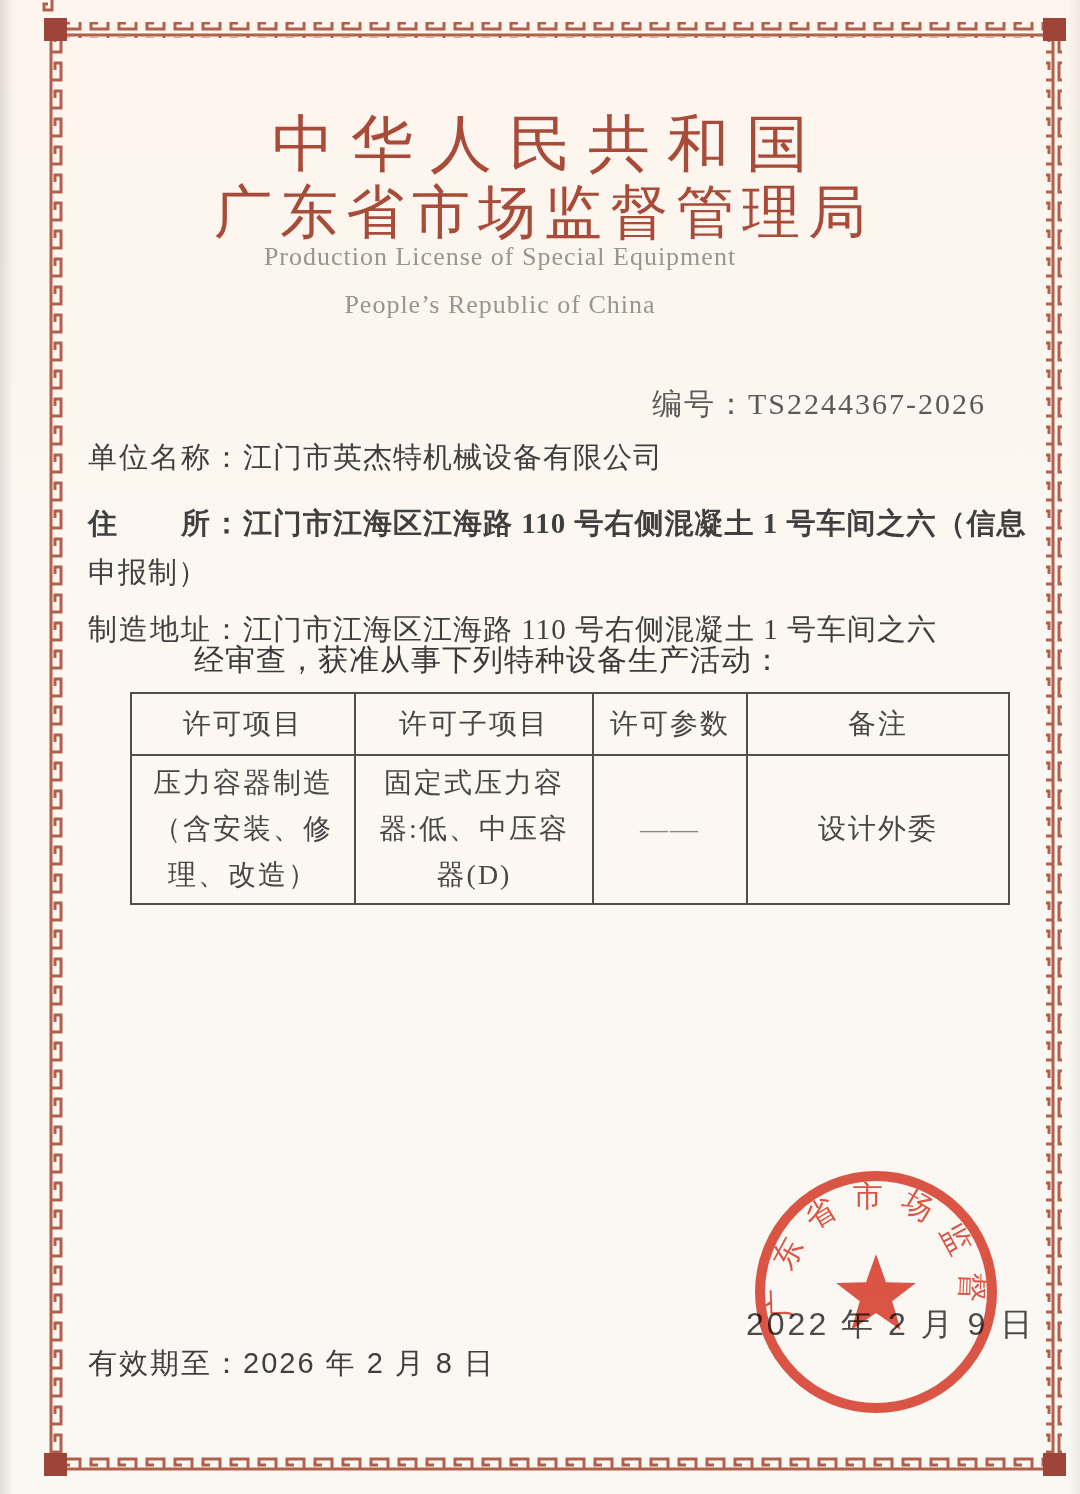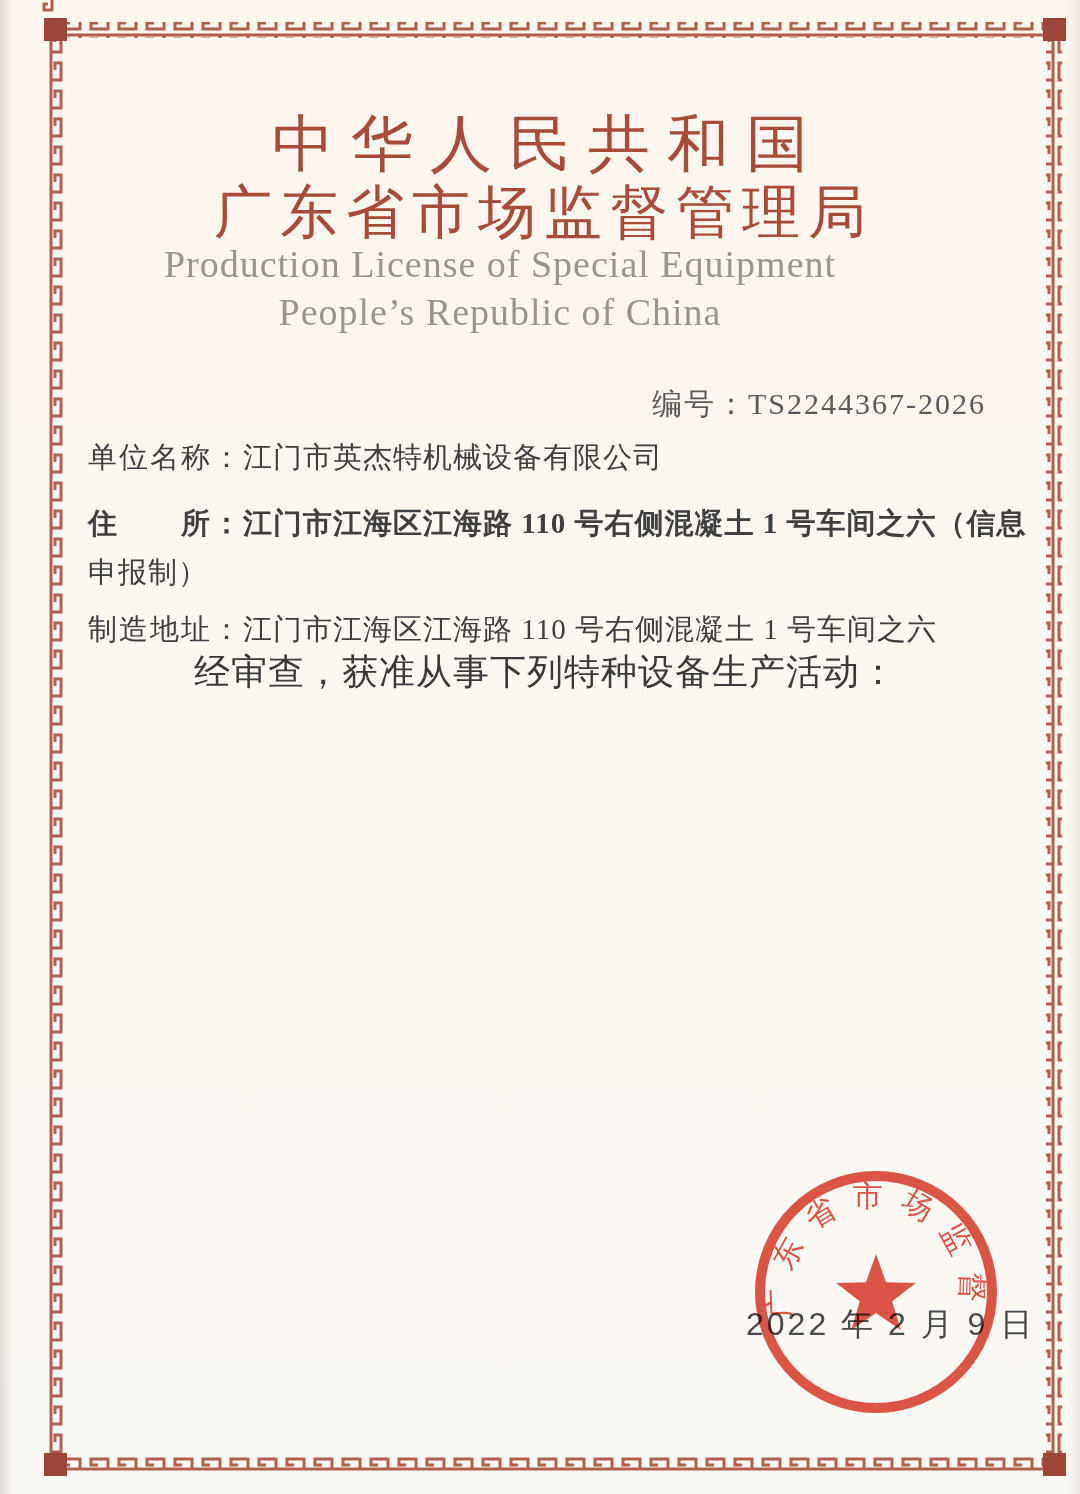--- a/index.html
+++ b/index.html
@@ -12,34 +12,34 @@
       linear-gradient(180deg,#fdf5ee 0%,#fcf7f1 45%,#faf8f3 100%);
   }
   .abs{position:absolute;}
   .page-title{
     left:0;width:1080px;text-align:center;font-weight:400;color:#a84b38;
     white-space:nowrap;
   }
   .title1{top:102px;font-size:62px;letter-spacing:17px;text-indent:17px;}
   .title2{top:174px;font-size:58px;letter-spacing:8px;text-indent:8px;}
   .entitle{
-    left:0;width:1000px;text-align:center;color:#98948f;font-size:38px;
+    left:0;width:1000px;text-align:center;color:#98948f;font-size:26px;
     letter-spacing:1px;white-space:nowrap;font-weight:400;
   }
   .en1{top:242px;}
   .en2{top:290px;}
   .field{font-size:29px;color:#3f3f3f;white-space:nowrap;letter-spacing:1px;margin-top:32px;}
   .field .lbl{letter-spacing:2px;}
   .licenseno{top:352px;left:652px;font-size:30px;color:#5a5a5a;}
   .licenseno .val{letter-spacing:2px;}
   .f-unit{top:406px;left:88px;}
   .f-addr1{top:472px;left:88px;font-weight:bold;}
   .f-addr2{top:521px;left:88px;}
   .f-mfg{top:578px;left:88px;}
-  .f-note{top:640px;left:194px;font-size:36px;color:#3a3a3a;letter-spacing:1px;margin-top:8px;}
+  .f-note{top:640px;left:194px;font-size:30px;color:#3a3a3a;letter-spacing:1px;}
   .f-issuer{top:1250px;left:88px;}
   .f-valid{top:1312px;left:88px;}
   .sansval{font-family:"Liberation Sans","DejaVu Sans",sans-serif;letter-spacing:2px;}
   .issue-date{top:1303px;left:746px;font-size:32px;color:#4a4a4a;
     font-family:"Liberation Sans","DejaVu Sans",sans-serif;letter-spacing:3px;white-space:nowrap;}
   table.scope{
     position:absolute;top:692px;left:130px;width:878px;height:194px;
     border-collapse:collapse;table-layout:fixed;
     font-size:28px;color:#474747;
   }
@@ -104,21 +104,48 @@
   <div class="abs field f-addr2">
     <span>申报制）</span>
   </div>
 
   <div class="abs field f-mfg">
     <span class="lbl">制造地址：</span><span>江门市江海区江海路 110 号右侧混凝土 1 号车间之六</span>
   </div>
 
   <div class="abs f-note">经审查，获准从事下列特种设备生产活动：</div>
 
+  <table class="scope">
+    <colgroup>
+      <col class="col1">
+        <col class="col2">
+        <col class="col3">
+        <col class="col4">
+    </colgroup>
+    <thead>
+      <tr>
+        <th>许可项目</th>
+        <th>许可子项目</th>
+        <th>许可参数</th>
+        <th>备注</th>
+      </tr>
+    </thead>
+    <tbody>
+      <tr>
+        <td>压力容器制造（含安装、修理、改造）</td>
+        <td>固定式压力容器:低、中压容器(D)</td>
+        <td class="dash-cell">——</td>
+        <td>设计外委</td>
+      </tr>
+    </tbody>
+  </table>
 
+  <div class="abs field f-valid">
+    <span class="lbl">有效期至：</span><span class="sansval">2026 年 2 月 8 日</span>
+  </div>
 
   <div class="abs issue-date">2022 年 2 月 9 日</div>
 
   <svg class="abs seal" style="left:748px;top:1164px;" width="256" height="256" viewBox="0 0 256 256" aria-hidden="true">
     <defs>
       <path id="sealArc" d="M47 157 A86 86 0 1 1 209 157" fill="none"></path>
     </defs>
     <circle cx="128" cy="128" r="116" fill="none" stroke="#dd4a3a" stroke-width="10"></circle>
     <polygon points="128,90 138,118.3 167.9,119 144.2,137.3 152.7,166 128,149 103.3,166 111.8,137.3 88.1,119 118,118.3" fill="#dd4a3a"></polygon>
     <text font-size="30" fill="#dd4a3a" style="letter-spacing:16px;font-family:'Liberation Serif','DejaVu Serif',serif;">

